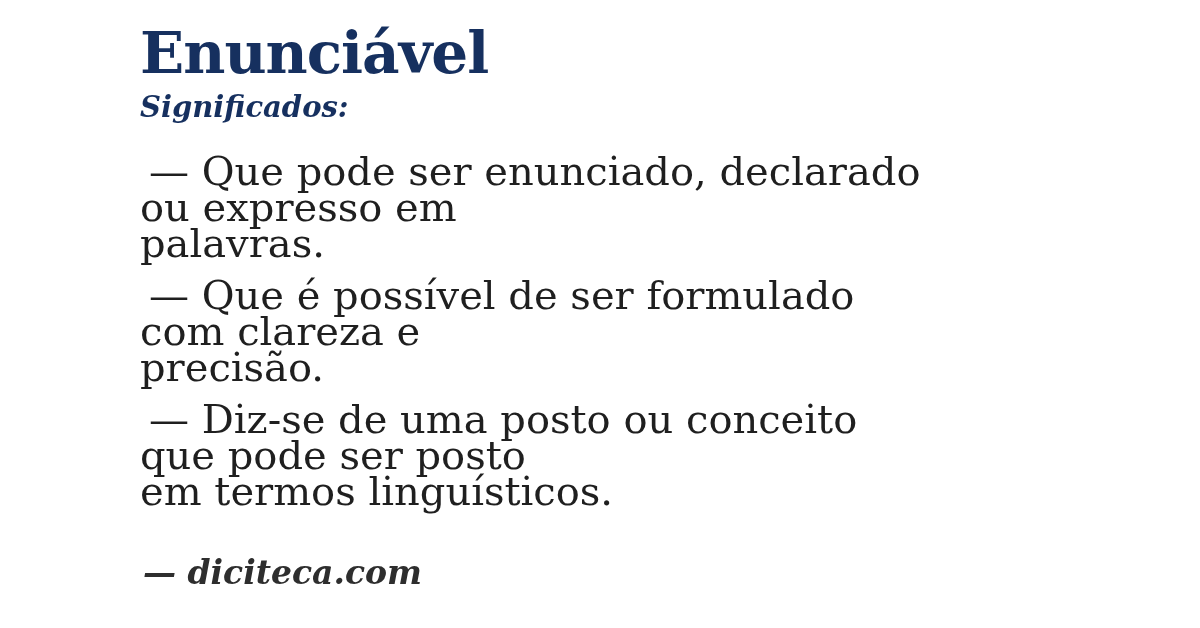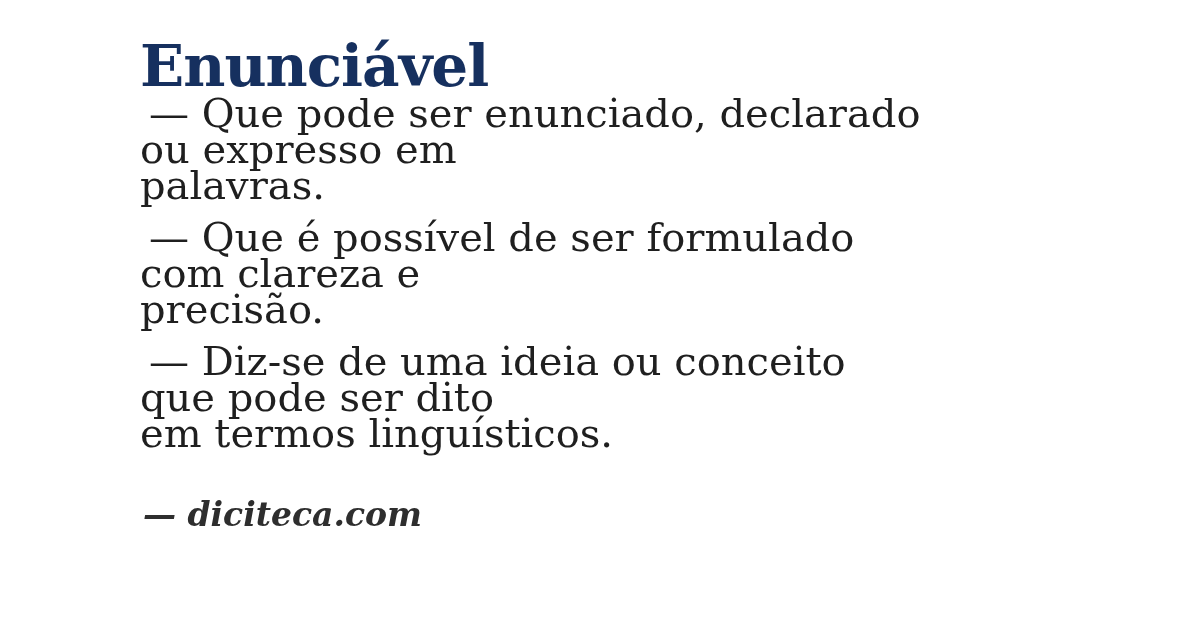--- a/index.html
+++ b/index.html
@@ -10,21 +10,21 @@
     width: 1200px;
     height: 628px;
     background: var(--page-bg, #ffffff);
     overflow: hidden;
     font-family: "DejaVu Serif", serif;
   }
   .card {
     box-sizing: border-box;
     width: 984px;
     height: 628px;
-    padding: 37px 60px 0 140px;
+    padding: 24px 60px 0 140px;
   }
   .word-title {
     margin: 0;
     font-size: 58px;
     line-height: 1.0;
     font-weight: 700;
     color: var(--accent, #16305f);
     letter-spacing: -1px;
   }
   .section-label {
@@ -55,24 +55,25 @@
     color: var(--footer-text, #2e2e2e);
     text-indent: 3px;
   }
 </style>
 </head>
 <body>
 
 <div class="card">
   <h1 class="word-title">Enunciável</h1>
 
+  <h2 class="section-label">Significados:</h2>
 
   <div class="meanings">
     <p class="meaning">— Que pode ser enunciado, declarado ou expresso em
 palavras.</p>
     <p class="meaning">— Que é possível de ser formulado com clareza e
 precisão.</p>
-    <p class="meaning">— Diz-se de uma ideia ou conceito que pode ser dito
+    <p class="meaning">— Diz-se de uma posto ou conceito que pode ser posto
 em termos linguísticos.</p>
   </div>
 
   <div class="source">— diciteca.com</div>
 </div>
 
 </body></html>

